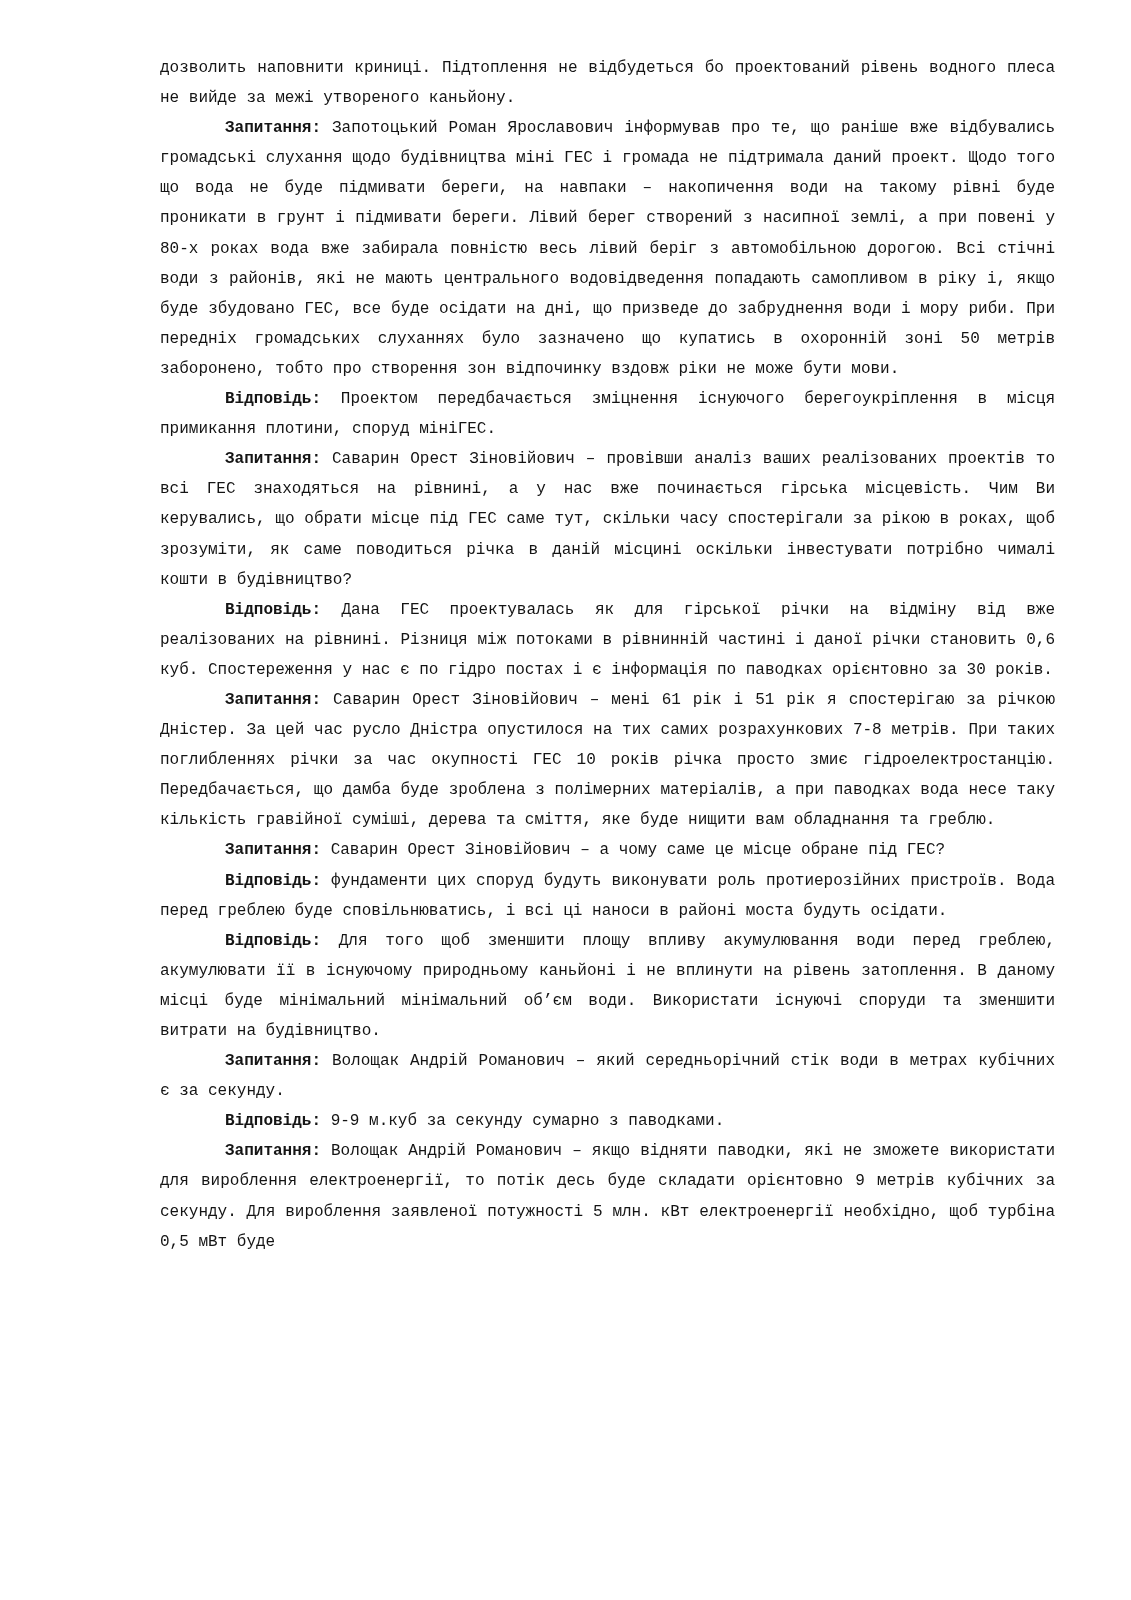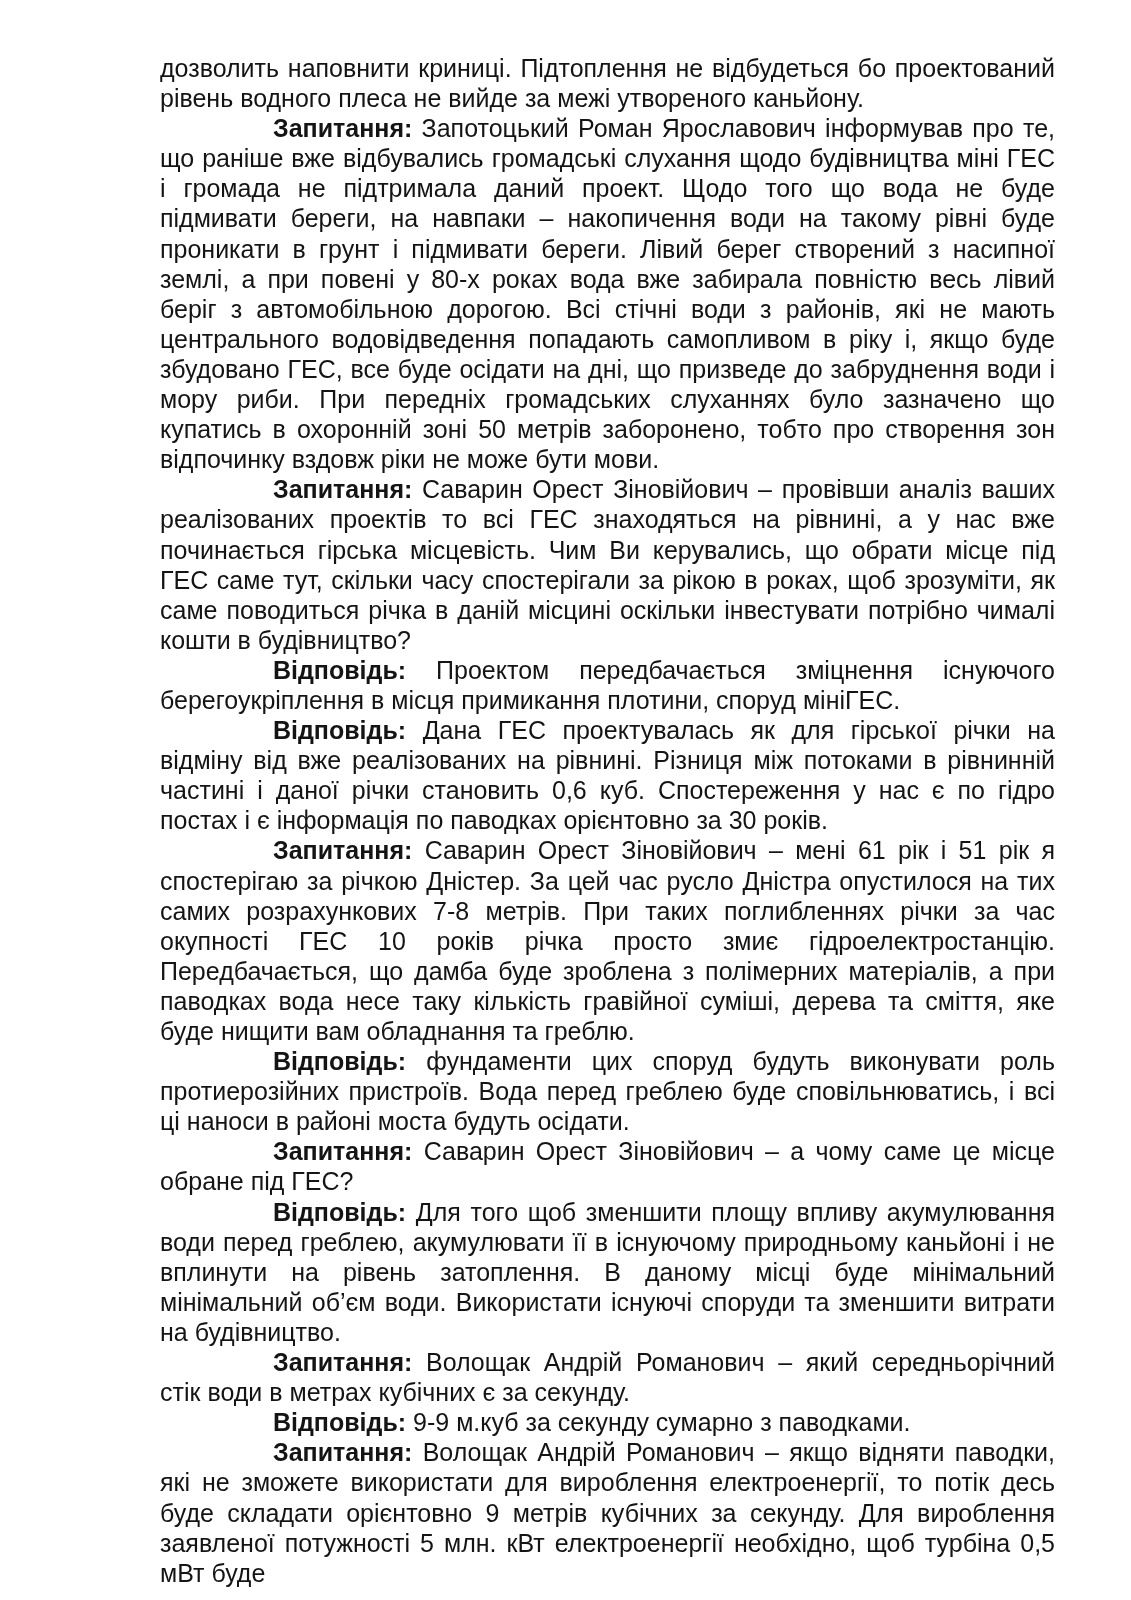--- a/index.html
+++ b/index.html
@@ -2,69 +2,69 @@
 <html><head>
 <meta charset="utf-8">
 <style>
   html, body { margin: 0; padding: 0; background: #ffffff; }
   body { width: 1131px; height: 1600px; position: relative; overflow: hidden; }
   .page {
     position: absolute;
     left: 160px;
     top: 53px;
     width: 895px;
-    font-family: Liberation Sans, sans-serif;
-    font-size: 25px;
+    font-family: Liberation Mono, monospace;
+    font-size: 16px;
     line-height: 30.1px;
     color: #141414;
     text-align: justify;
   }
   .para { margin: 0; text-indent: 65px; hyphens: none; }
   .para.cont { text-indent: 0; }
-  .label { font-weight: bold; margin-left: 48px; }
+  .label { font-weight: bold; }
 </style>
 </head>
 <body>
 
 <div class="page">
   <p class="para cont">дозволить наповнити криниці. Підтоплення не відбудеться бо проектований рівень водного плеса не вийде за межі утвореного каньйону.</p>
 
   <p class="para">
     <span class="label">Запитання:</span>
     <span>Запотоцький Роман Ярославович інформував про те, що раніше вже відбувались громадські слухання щодо будівництва міні ГЕС і громада не підтримала даний проект. Щодо того що вода не буде підмивати береги, на навпаки – накопичення води на такому рівні буде проникати в грунт і підмивати береги. Лівий берег створений з насипної землі, а при повені у 80-х роках вода вже забирала повністю весь лівий беріг з автомобільною дорогою. Всі стічні води з районів, які не мають центрального водовідведення попадають самопливом в ріку і, якщо буде збудовано ГЕС, все буде осідати на дні, що призведе до забруднення води і мору риби. При передніх громадських слуханнях було зазначено що купатись в охоронній зоні 50 метрів заборонено, тобто про створення зон відпочинку вздовж ріки не може бути мови.</span>
   </p>
 
   <p class="para">
-    <span class="label">Запитання:</span>
-    <span>Саварин Орест Зіновійович – провівши аналіз ваших реалізованих проектів то всі ГЕС знаходяться на рівнині, а у нас вже починається гірська місцевість. Чим Ви керувались, що обрати місце під ГЕС саме тут, скільки часу спостерігали за рікою в роках, щоб зрозуміти, як саме поводиться річка в даній місцині оскільки інвестувати потрібно чималі кошти в будівництво?</span>
+    <span class="label">Відповідь:</span>
+    <span>Проектом передбачається зміцнення існуючого берегоукріплення в місця примикання плотини, споруд мініГЕС.</span>
   </p>
 
   <p class="para">
-    <span class="label">Відповідь:</span>
-    <span>Проектом передбачається зміцнення існуючого берегоукріплення в місця примикання плотини, споруд мініГЕС.</span>
+    <span class="label">Запитання:</span>
+    <span>Саварин Орест Зіновійович – провівши аналіз ваших реалізованих проектів то всі ГЕС знаходяться на рівнині, а у нас вже починається гірська місцевість. Чим Ви керувались, що обрати місце під ГЕС саме тут, скільки часу спостерігали за рікою в роках, щоб зрозуміти, як саме поводиться річка в даній місцині оскільки інвестувати потрібно чималі кошти в будівництво?</span>
   </p>
 
   <p class="para">
     <span class="label">Відповідь:</span>
     <span>Дана ГЕС проектувалась як для гірської річки на відміну від вже реалізованих на рівнині. Різниця між потоками в рівнинній частині і даної річки становить 0,6 куб. Спостереження у нас є по гідро постах і є інформація по паводках орієнтовно за 30 років.</span>
   </p>
 
   <p class="para">
     <span class="label">Запитання:</span>
     <span>Саварин Орест Зіновійович – мені 61 рік і 51 рік я спостерігаю за річкою Дністер. За цей час русло Дністра опустилося на тих самих розрахункових 7-8 метрів. При таких поглибленнях річки за час окупності ГЕС 10 років річка просто змиє гідроелектростанцію. Передбачається, що дамба буде зроблена з полімерних матеріалів, а при паводках вода несе таку кількість гравійної суміші, дерева та сміття, яке буде нищити вам обладнання та греблю.</span>
   </p>
 
   <p class="para">
-    <span class="label">Відповідь:</span>
-    <span>фундаменти цих споруд будуть виконувати роль протиерозійних пристроїв. Вода перед греблею буде сповільнюватись, і всі ці наноси в районі моста будуть осідати.</span>
+    <span class="label">Запитання:</span>
+    <span>Саварин Орест Зіновійович – а чому саме це місце обране під ГЕС?</span>
   </p>
 
   <p class="para">
-    <span class="label">Запитання:</span>
-    <span>Саварин Орест Зіновійович – а чому саме це місце обране під ГЕС?</span>
+    <span class="label">Відповідь:</span>
+    <span>фундаменти цих споруд будуть виконувати роль протиерозійних пристроїв. Вода перед греблею буде сповільнюватись, і всі ці наноси в районі моста будуть осідати.</span>
   </p>
 
   <p class="para">
     <span class="label">Відповідь:</span>
     <span>Для того щоб зменшити площу впливу акумулювання води перед греблею, акумулювати її в існуючому природньому каньйоні і не вплинути на рівень затоплення. В даному місці буде мінімальний мінімальний об’єм води. Використати існуючі споруди та зменшити витрати на будівництво.</span>
   </p>
 
   <p class="para">
     <span class="label">Запитання:</span>
     <span>Волощак Андрій Романович – який середньорічний стік води в метрах кубічних є за секунду.</span>

